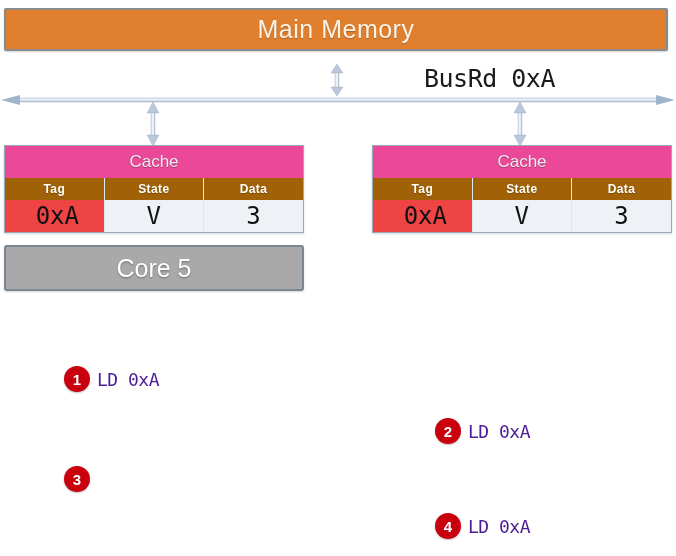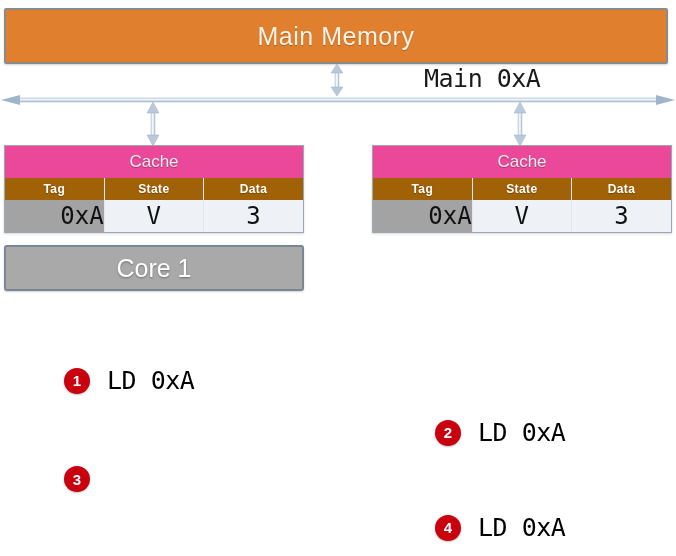--- a/index.html
+++ b/index.html
@@ -15,21 +15,21 @@
     font-family: "Liberation Sans", sans-serif;
     -webkit-font-smoothing: antialiased;
   }
 
   
   #main-memory {
     position: absolute;
     left: 4px;
     top: 8px;
     width: 664px;
-    height: 56px;
+    height: 43px;
     box-sizing: border-box;
     background: #e0802f;
     border: 2px solid #8a8a8a;
     border-radius: 2px;
     display: flex;
     align-items: center;
     justify-content: center;
     box-shadow: 0 1px 2px rgba(0,0,0,.18);
   }
   #main-memory .mm-label {
@@ -115,21 +115,21 @@
   .hdr .ccell:last-child { border-right: none; }
   .val .ccell {
     background: #eef2f6;
     height: 32px;
     font-family: "DejaVu Sans Mono", "Liberation Mono", monospace;
     font-size: 24px;
     color: #111111;
     border-right: 1px solid #dfe8f0;
   }
   .val .ccell:last-child { border-right: none; }
-  .val .ccell.c-tag { background: #a3a3a3; text-align: right; padding-left: 6px; }
+  .val .ccell.c-tag { background: #ef4444; text-align: center; padding-left: 6px; }
   .red { color: #e00000; }
 
   .core-box {
     margin-top: 12px;
     height: 46px;
     box-sizing: border-box;
     background: #a9a9a9;
     border: 2px solid #7a8793;
     border-radius: 3px;
     display: flex;
@@ -155,36 +155,36 @@
     color: #ffffff;
     font-size: 15px;
     font-weight: bold;
     display: flex;
     align-items: center;
     justify-content: center;
     flex: 0 0 auto;
     box-shadow: 0 1px 2px rgba(0,0,0,.25);
   }
   .op .op-text {
-    margin-left: 17px;
+    margin-left: 7px;
     font-family: "DejaVu Sans Mono", "Liberation Mono", monospace;
-    font-size: 25px;
-    color: #000000;
+    font-size: 18px;
+    color: #4c1d95;
     white-space: pre;
     letter-spacing: -0.5px;
   }
 </style>
 </head>
 <body>
 
 <div id="main-memory">
   <span class="mm-label">Main Memory</span>
 </div>
 
-<div class="bus-label">Main 0xA</div>
+<div class="bus-label">BusRd 0xA</div>
 
 <div class="bus-wrap">
   <svg width="676" height="12" viewBox="0 0 676 12">
     <defs>
       <linearGradient id="busgrad" x1="0" y1="0" x2="0" y2="1">
         <stop offset="0%" stop-color="#d9e3ee"></stop>
         <stop offset="45%" stop-color="#f2f6fa"></stop>
         <stop offset="100%" stop-color="#9fb3c8"></stop>
       </linearGradient>
     </defs>
@@ -235,21 +235,21 @@
         <div class="ccell" style="width:33.4%">Data</div>
       </div>
       <div class="crow val">
         <div class="ccell c-tag">0xA</div>
         <div class="ccell">V</div>
         <div class="ccell red">3</div>
       </div>
     </div>
   </div>
   <div class="core-box">
-    <span>Core 1</span>
+    <span>Core 5</span>
   </div>
 </div>
 
 <div class="node right">
   <div class="cache-box">
     <div class="cache-title">Cache</div>
     <div class="cache-table">
       <div class="crow hdr">
         <div class="ccell" style="width:33.3%">Tag</div>
         <div class="ccell" style="width:33.3%">State</div>

